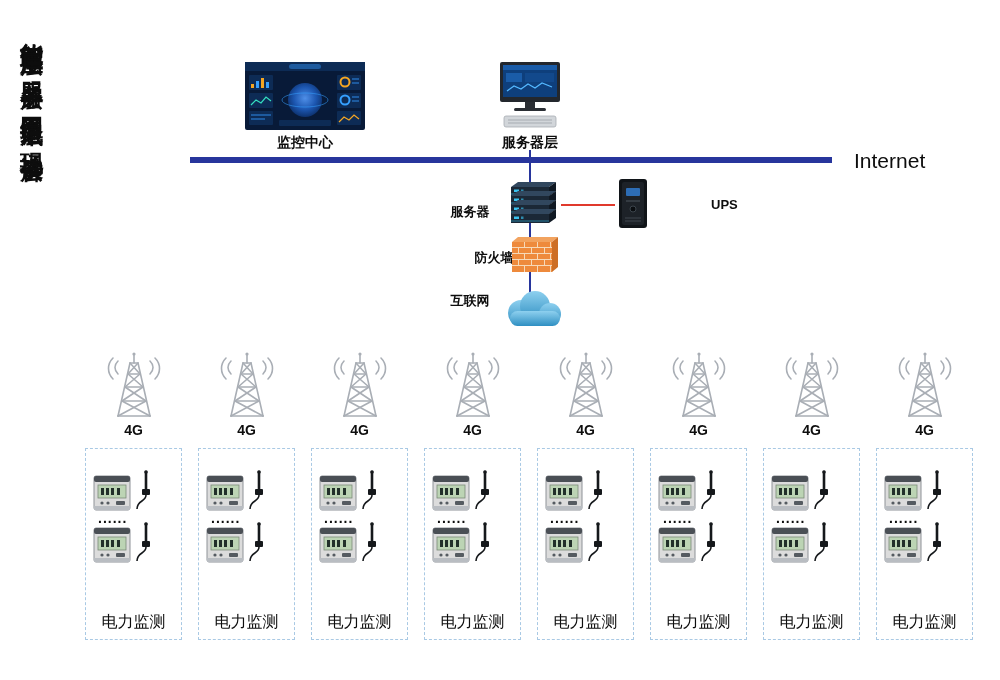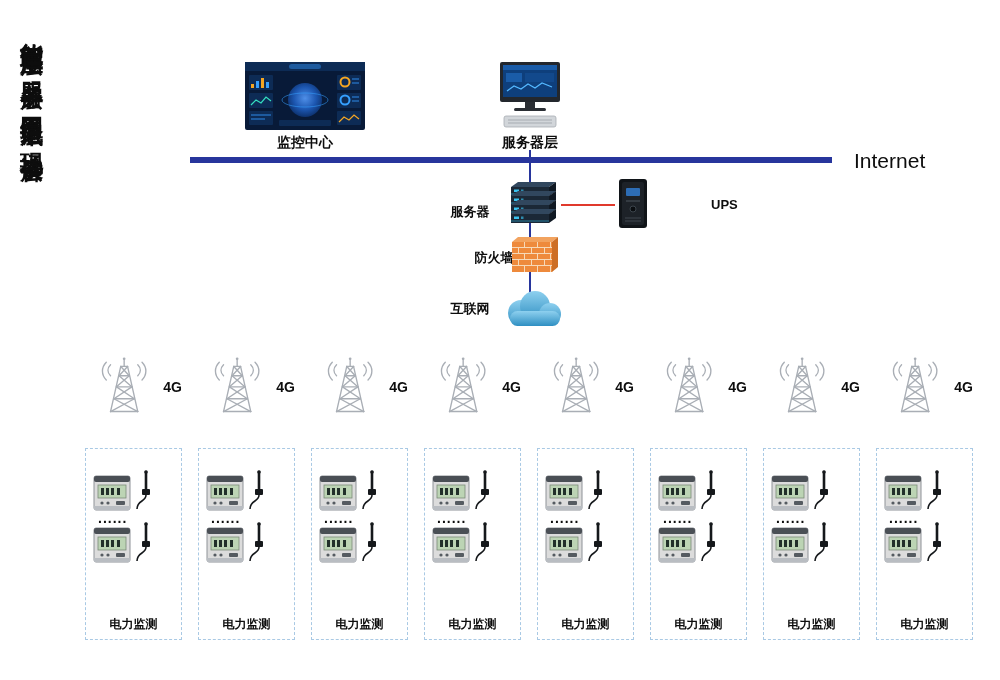--- a/index.html
+++ b/index.html
@@ -21,37 +21,37 @@
   .bus{position:absolute;left:190px;top:157px;width:642px;height:6px;background:var(--bus,#27359c);}
   .internet-label{position:absolute;left:854px;top:149px;font-size:21px;font-weight:400;}
 
   
   .vline{position:absolute;left:529px;top:150px;width:2px;height:142px;background:var(--connector,#27359c);z-index:0;}
   .red-line{position:absolute;left:561px;top:204px;width:54px;height:2px;background:var(--ups_link,#e0392c);z-index:0;}
   .chain-icon{position:absolute;z-index:1;line-height:0;}
   .server-ic{left:501px;top:182px;} .ups-ic{left:614px;top:178px;}
   .fw-ic{left:509px;top:236px;}    .cloud-ic{left:497px;top:285px;}
   .side-label{position:absolute;width:52px;text-align:center;font-size:13px;font-weight:700;white-space:nowrap;}
-  .lbl-server{left:444px;top:203px;} .lbl-fw{left:468px;top:249px;} .lbl-cloud{left:444px;top:300px;}
+  .lbl-server{left:444px;top:203px;} .lbl-fw{left:468px;top:249px;} .lbl-cloud{left:444px;top:292px;}
   .lbl-ups{position:absolute;left:692px;top:197px;font-size:13px;font-weight:700;margin-left:19px;}
 
   
   .towers{position:absolute;left:85px;top:352px;width:888px;display:flex;justify-content:space-between;}
-  .tower{width:97px;display:flex;flex-direction:row;align-items:center;}
+  .tower{width:97px;display:flex;flex-direction:column;align-items:center;}
   .tower-svg{color:var(--tower,#a9aeb5);}
   .tower-label{font-size:14px;font-weight:700;margin-top:2px;}
 
   
   .boxes{position:absolute;left:85px;top:448px;width:888px;display:flex;justify-content:space-between;}
   .dev-box{width:97px;height:192px;box-sizing:border-box;border:1px dashed var(--box_border,#a9c9e4);
            display:flex;flex-direction:column;padding:24px 0 6px 6px;background:#fff;}
   .meter-row{display:flex;align-items:flex-start;}
   .antenna-svg{margin-top:-4px;}
   .dots{font-size:14px;font-weight:700;letter-spacing:1px;line-height:10px;margin:0 0 2px 6px;}
-  .box-label{margin-top:auto;align-self:center;padding-right:6px;font-size:12px;font-weight:700;white-space:nowrap;}
+  .box-label{margin-top:auto;align-self:center;padding-right:6px;font-size:16px;font-weight:400;white-space:nowrap;}
 </style>
 </head>
 <body>
 
 <div id="stage">
 
   <div class="sidebar">
     <span class="layer-label">能效管理应用层</span>
     <span class="layer-sep">一</span>
     <span class="layer-label">服务器层</span>

